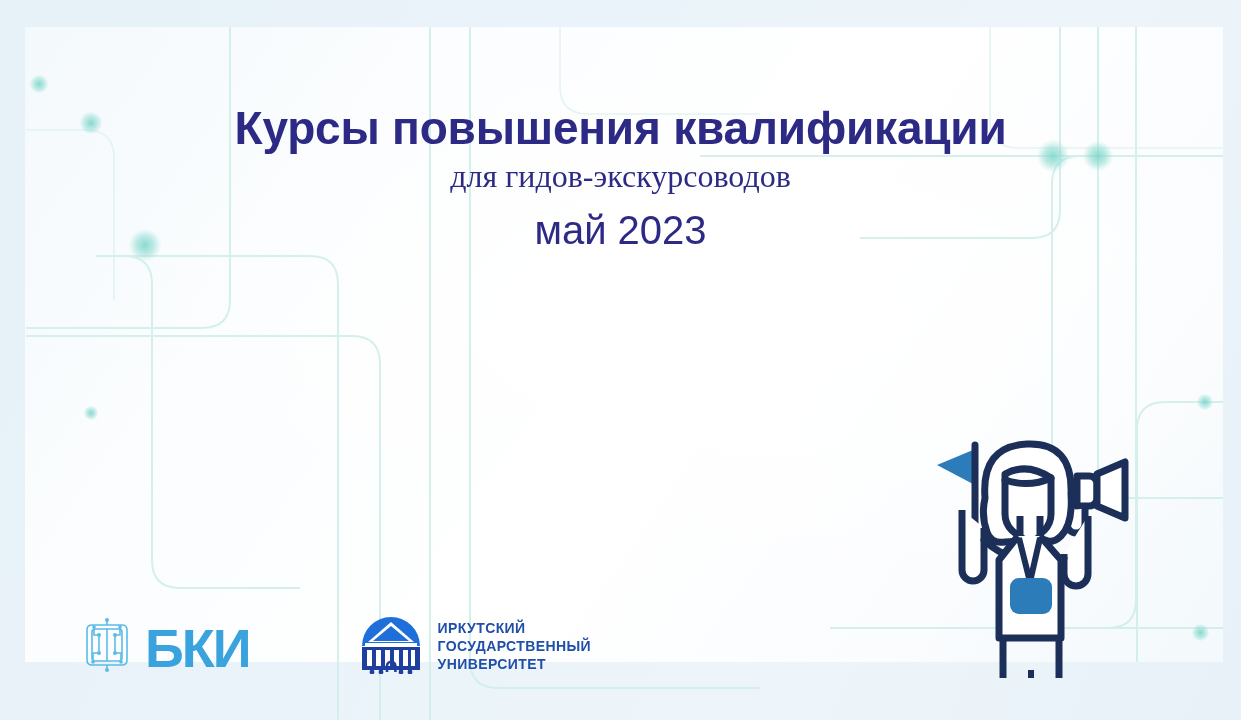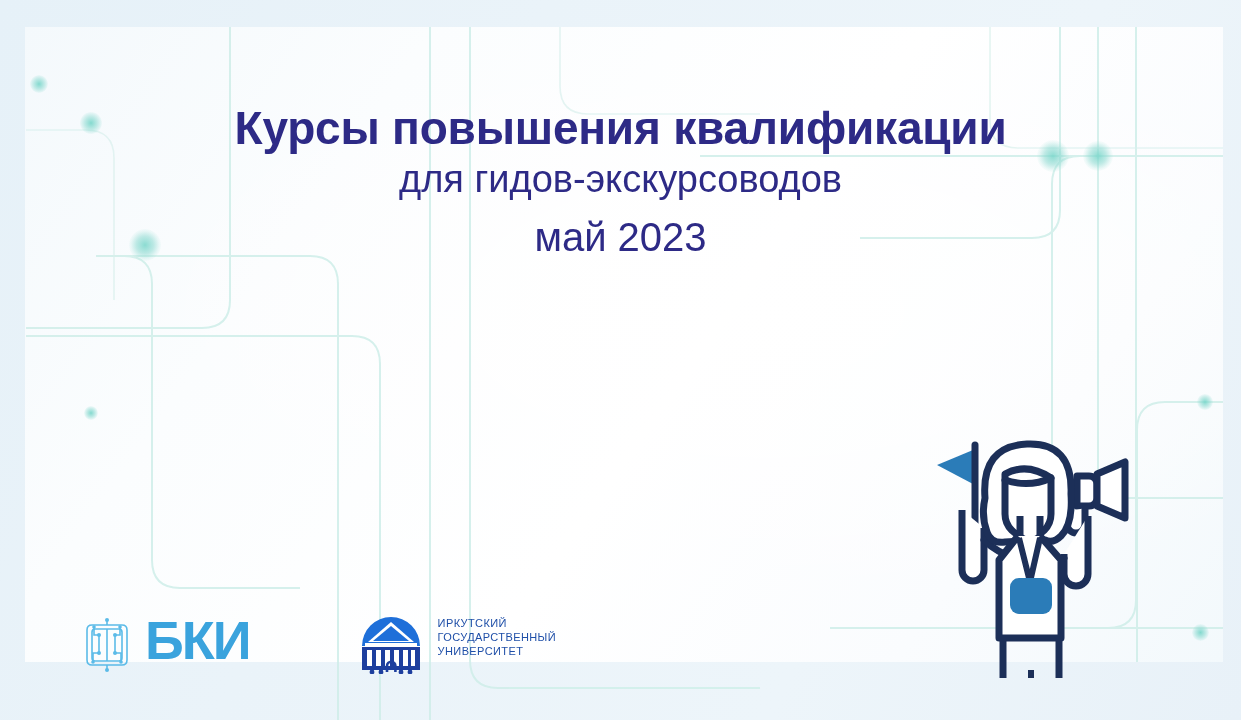--- a/index.html
+++ b/index.html
@@ -33,37 +33,37 @@
   
   .headline{
     position:absolute;left:0;right:0;top:104px;text-align:center;
     color:#2d2a86;
   }
   .l1{
     font-size:46px;font-weight:bold;letter-spacing:-.2px;line-height:1.06;
     margin:0 0 6px 0;
   }
   .l2{
-    font-size:38px;font-weight:normal;line-height:1.1;margin:0 0 10px 0;
+    font-size:32px;font-weight:normal;line-height:1.1;margin:0 0 10px 0;font-family:Liberation Serif, serif;
   }
   .l3{
     font-size:47px;font-weight:bold;line-height:1.22;margin:0 0 2px 0;
     padding:0 160px;
   }
   .l4{
     font-size:40px;font-weight:normal;line-height:1.1;margin:14px 0 0 0;
   }
 
   
   .logos{position:absolute;left:78px;bottom:46px;display:flex;align-items:center;gap:110px;}
-  .logo{display:flex;align-items:flex-start;gap:9px;}
+  .logo{display:flex;align-items:flex-end;gap:9px;}
   .logo-words{display:flex;flex-direction:column;}
   .bki-mark{font-size:54px;font-weight:bold;color:#3aa3dd;line-height:.92;letter-spacing:-2px;}
   .bki-text{color:#4fb0e2;font-size:12.6px;font-weight:bold;line-height:1.22;letter-spacing:.35px;}
-  .igu-text{color:#1f4fa8;font-size:11px;font-weight:normal;line-height:1.28;letter-spacing:.4px;}
+  .igu-text{color:#1f4fa8;font-size:14px;font-weight:bold;line-height:1.28;letter-spacing:.4px;}
 </style>
 </head>
 <body>
 
 <div id="slide">
 
   <div class="panel"></div>
   <div class="panel-soft"></div>
 
   <svg class="circuit" width="1241" height="720" viewBox="0 0 1241 720" fill="none">

